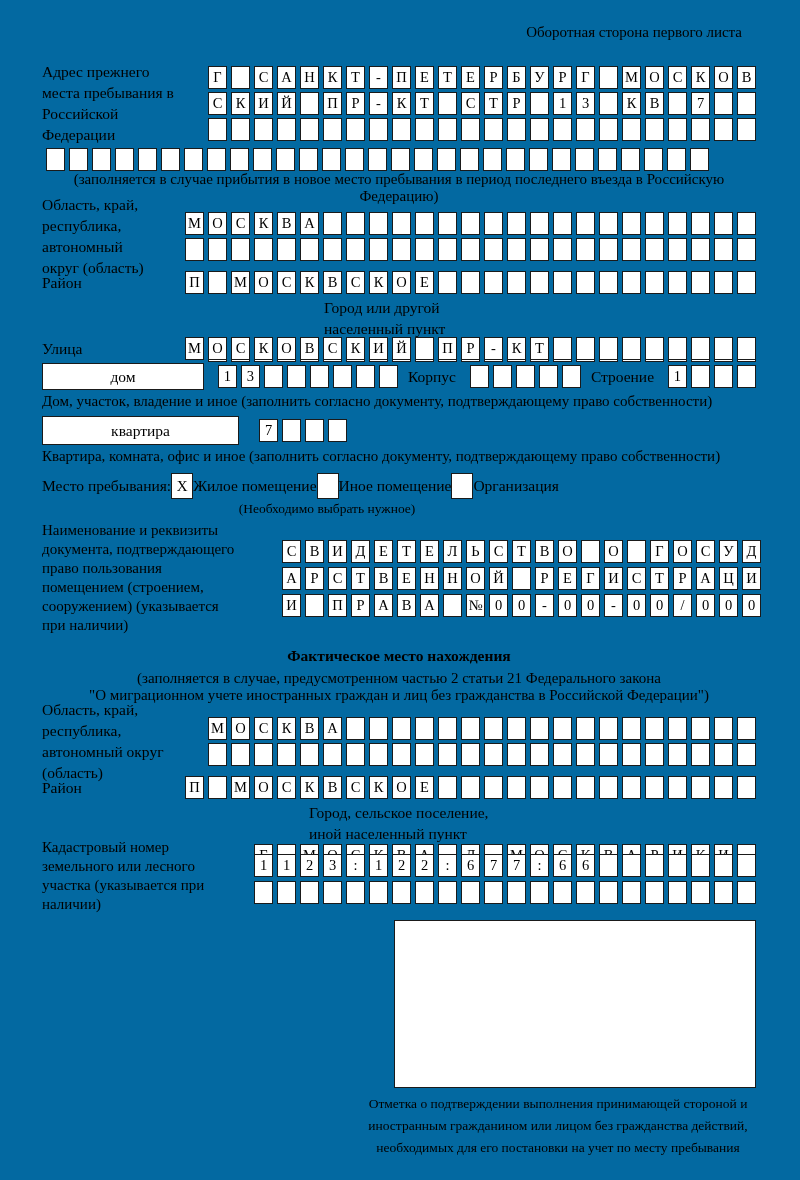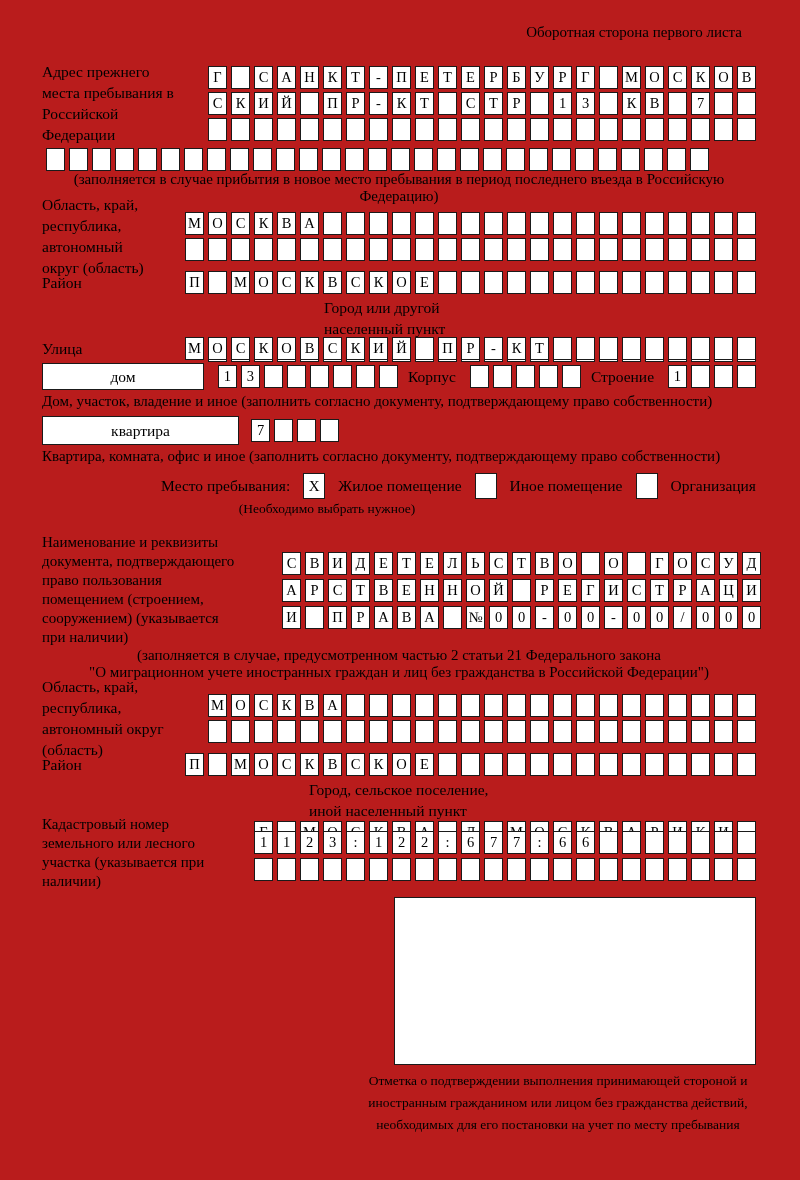--- a/index.html
+++ b/index.html
@@ -1,18 +1,18 @@
 <!DOCTYPE html>
 <html><head>
 <meta charset="utf-8">
 <style>
   html,body{margin:0;padding:0;background:#fff;}
   .page{
     width:800px;height:1180px;box-sizing:border-box;
-    background:#b91c1c;color:#000;
+    background:#0369a1;color:#000;
     font-family:"Liberation Serif", serif;
     padding:24px 44px 0 42px;
     overflow:hidden;position:relative;
   }
   .hdr{text-align:right;font-size:15px;padding-right:14px;margin-bottom:20px;}
   .flexrow{display:flex;align-items:center;}
   .lbl{font-size:15.5px;line-height:21px;flex:none;}
   .lbl-sm{font-size:15px;line-height:19px;flex:none;}
   .cellcol{margin-left:auto;display:flex;flex-direction:column;gap:3px;align-items:flex-end;flex:none;}
   .cellline{display:flex;flex:none;}
@@ -25,26 +25,26 @@
   .caption{font-size:15px;line-height:17px;}
   .center{text-align:center;}
   .sect-title{font-weight:bold;font-size:15.5px;text-align:center;margin:8px 0 5px;}
   .h62{height:62px;}
   .h30{height:30px;}
   .h36{height:36px;flex-direction:column;}
   .boxfield{border:1.5px solid #1a1a1a;display:flex;align-items:center;justify-content:center;font-size:15.5px;flex:none;background:#fff;}
   .dom{width:160px;height:25px;}
   .kv{width:195px;height:27px;}
   .houserow{display:flex;align-items:center;justify-content:space-between;font-size:15.5px;}
-  .aptrow{display:flex;align-items:center;margin-top:6px;gap:8px;}
-  .stayrow{display:flex;align-items:center;gap:13px;margin-top:8px;font-size:15.5px;justify-content:flex-end;}
+  .aptrow{display:flex;align-items:center;margin-top:6px;gap:16px;}
+  .stayrow{display:flex;align-items:center;margin-top:8px;font-size:15.5px;}
   .ckbox{width:20px;height:24px;border:1.5px solid #1a1a1a;display:flex;align-items:center;justify-content:center;font-size:15px;flex:none;background:#fff;}
   .note{width:570px;text-align:center;font-size:13.5px;margin-top:2px;}
   .mt3{margin-top:3px;}
-  .mt4{margin-top:16px;gap:36px;}
+  .mt4{margin-top:4px;gap:36px;}
   .mt6{margin-top:6px;}
   .stamp{width:360px;height:166px;border:1.6px solid #1a1a1a;margin-left:auto;margin-top:6px;background:#fff;}
   .stampcap{width:396px;margin-left:auto;text-align:center;font-size:13.5px;line-height:22px;margin-top:5px;}
   .w135{width:135px;}
   .w102{width:102px;}
   .w150{width:150px;}
   .w180{width:180px;}
   .w200{width:200px;}
   .w185{width:185px;}
   .mt-cells{margin-top:6px;}
@@ -451,20 +451,21 @@
           <span class="cell">0</span>
           <span class="cell">0</span>
           <span class="cell">/</span>
           <span class="cell">0</span>
           <span class="cell">0</span>
           <span class="cell">0</span>
         </div>
     </div>
   </div>
 
+  <div class="sect-title" style="margin-top:12px;">Фактическое место нахождения</div>
   <div class="caption center">(заполняется в случае, предусмотренном частью 2 статьи 21 Федерального закона</div>
   <div class="caption center">"О миграционном учете иностранных граждан и лиц без гражданства в Российской Федерации")</div>
 
   <div class="flexrow h62 mt6">
     <div class="lbl w135">Область, край, республика, автономный округ (область)</div>
     <div class="cellcol">
       <div class="cellline">
           <span class="cell">М</span>
           <span class="cell">О</span>
           <span class="cell">С</span>

